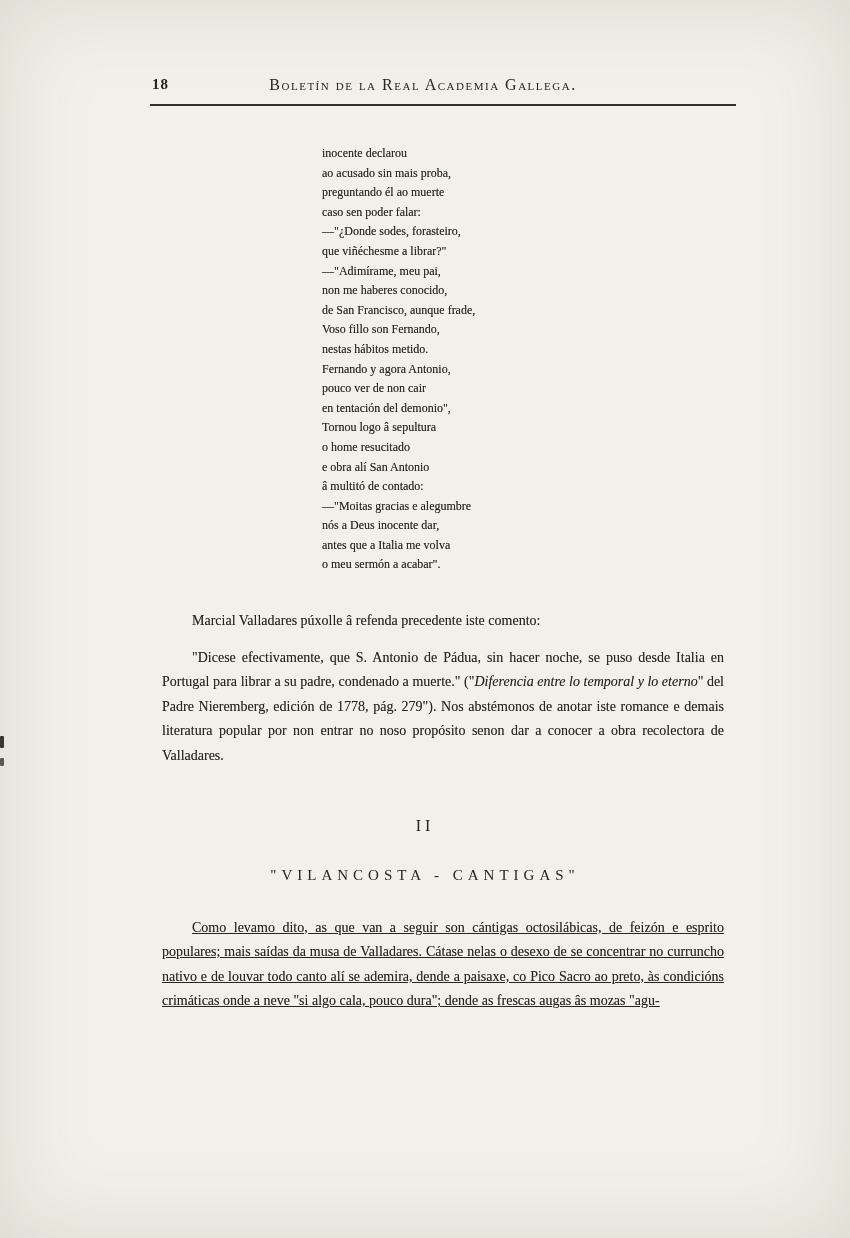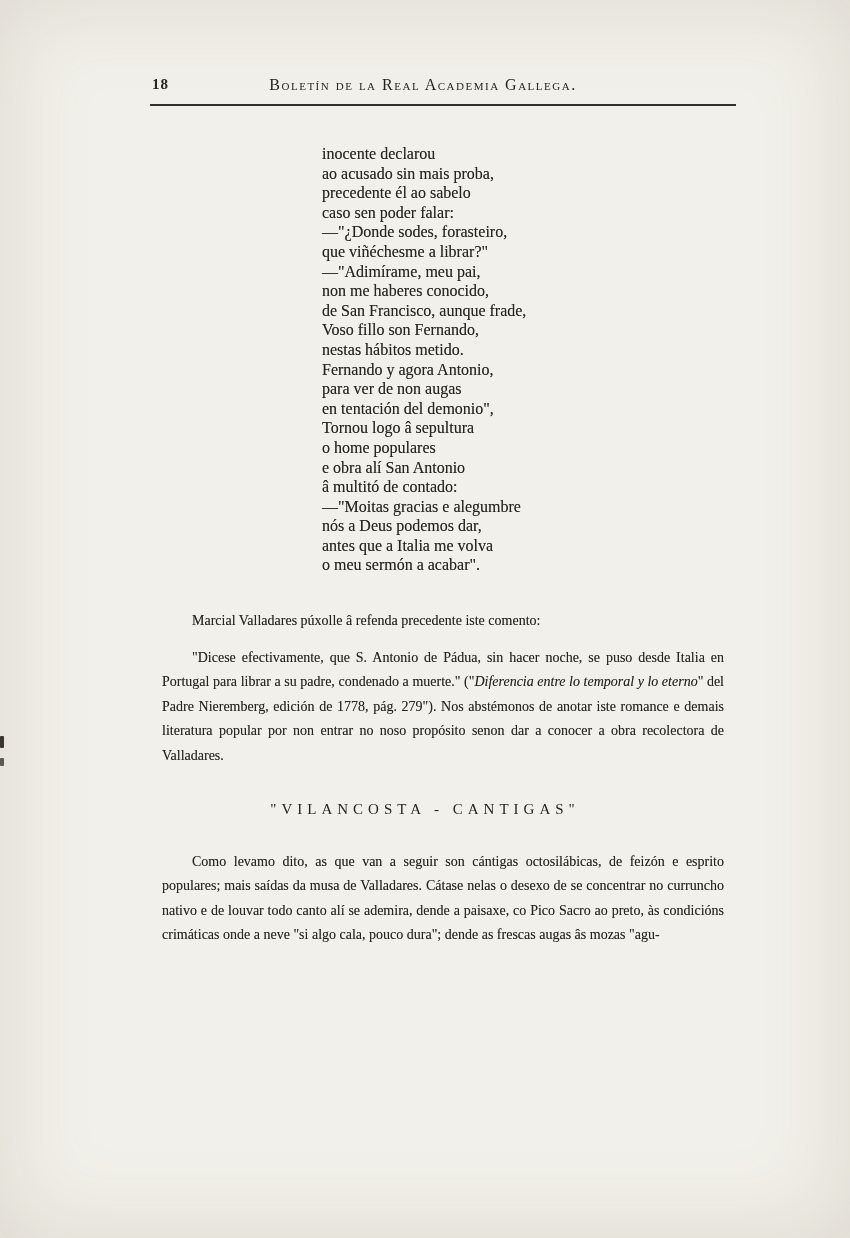--- a/index.html
+++ b/index.html
@@ -40,21 +40,21 @@
     letter-spacing: 1.5px;
     transform: translateX(-20px);
   }
   .header-rule {
     border: none;
     border-top: 2px solid #33302a;
     margin: 6px 0 0 0;
   }
   .poem {
     margin: 38px 0 4px 172px;
-    font-size: 16px;
+    font-size: 12px;
     line-height: 19.6px;
     text-shadow: 0 0 0.5px rgba(30,25,20,0.45);
   }
   .poem-line { white-space: nowrap; }
   .body-para {
     margin: 12px;
     font-size: 14px;
     line-height: 24.6px;
     text-align: justify;
     text-indent: 30px;
@@ -70,21 +70,21 @@
     transform: translateX(-18px);
   }
   .section-title {
     margin: 32px 0 0 0;
     text-align: center;
     font-size: 15px;
     font-weight: normal;
     letter-spacing: 5px;
     transform: translateX(-18px);
   }
-  .para-cantigas { margin-top: 32px; }
+  .para-cantigas { margin-top: 32px; text-decoration: underline; }
   .quote-italic { font-style: italic; }
   .speck {
     position: absolute;
     left: 0;
     width: 4px;
     background: #3a362e;
     border-radius: 1px;
   }
   .speck-1 { top: 736px; height: 12px; }
   .speck-2 { top: 758px; height: 8px; opacity: .8; }
@@ -96,46 +96,47 @@
 
   <div class="page-header">
     <span class="page-number">18</span>
     <span class="journal-title">Boletín de la Real Academia Gallega.</span>
   </div>
   <hr class="header-rule">
 
   <div class="poem">
     <div class="poem-line">inocente declarou</div>
     <div class="poem-line">ao acusado sin mais proba,</div>
-    <div class="poem-line">precedente él ao sabelo</div>
+    <div class="poem-line">preguntando él ao muerte</div>
     <div class="poem-line">caso sen poder falar:</div>
     <div class="poem-line">—"¿Donde sodes, forasteiro,</div>
     <div class="poem-line">que viñéchesme a librar?"</div>
     <div class="poem-line">—"Adimírame, meu pai,</div>
     <div class="poem-line">non me haberes conocido,</div>
     <div class="poem-line">de San Francisco, aunque frade,</div>
     <div class="poem-line">Voso fillo son Fernando,</div>
     <div class="poem-line">nestas hábitos metido.</div>
     <div class="poem-line">Fernando y agora Antonio,</div>
-    <div class="poem-line">para ver de non augas</div>
+    <div class="poem-line">pouco ver de non cair</div>
     <div class="poem-line">en tentación del demonio",</div>
     <div class="poem-line">Tornou logo â sepultura</div>
-    <div class="poem-line">o home populares</div>
+    <div class="poem-line">o home resucitado</div>
     <div class="poem-line">e obra alí San Antonio</div>
     <div class="poem-line">â multitó de contado:</div>
     <div class="poem-line">—"Moitas gracias e alegumbre</div>
-    <div class="poem-line">nós a Deus podemos dar,</div>
+    <div class="poem-line">nós a Deus inocente dar,</div>
     <div class="poem-line">antes que a Italia me volva</div>
     <div class="poem-line">o meu sermón a acabar".</div>
   </div>
 
   <p class="body-para para-intro">Marcial Valladares púxolle â refenda precedente iste comento:</p>
 
   <p class="body-para"><span>"Dicese efectivamente, que S. Antonio de Pádua, sin hacer noche, se puso desde Italia en Portugal para librar a su padre, condenado a muerte." ("</span><span class="quote-italic">Diferencia entre lo temporal y lo eterno</span><span>" del Padre Nieremberg, edición de 1778, pág. 279"). Nos abstémonos de anotar iste romance e demais literatura popular por non entrar no noso propósito senon dar a conocer a obra recolectora de Valladares.</span></p>
 
+  <h2 class="section-number">II</h2>
 
   <h3 class="section-title">"VILANCOSTA - CANTIGAS"</h3>
 
   <p class="body-para para-cantigas">Como levamo dito, as que van a seguir son cántigas octosilábicas, de feizón e esprito populares; mais saídas da musa de Valladares. Cátase nelas o desexo de se concentrar no curruncho nativo e de louvar todo canto alí se ademira, dende a paisaxe, co Pico Sacro ao preto, às condicións crimáticas onde a neve "si algo cala, pouco dura"; dende as frescas augas âs mozas "agu-</p>
 
   <div class="speck speck-1"></div>
   <div class="speck speck-2"></div>
 
 </div>
 

